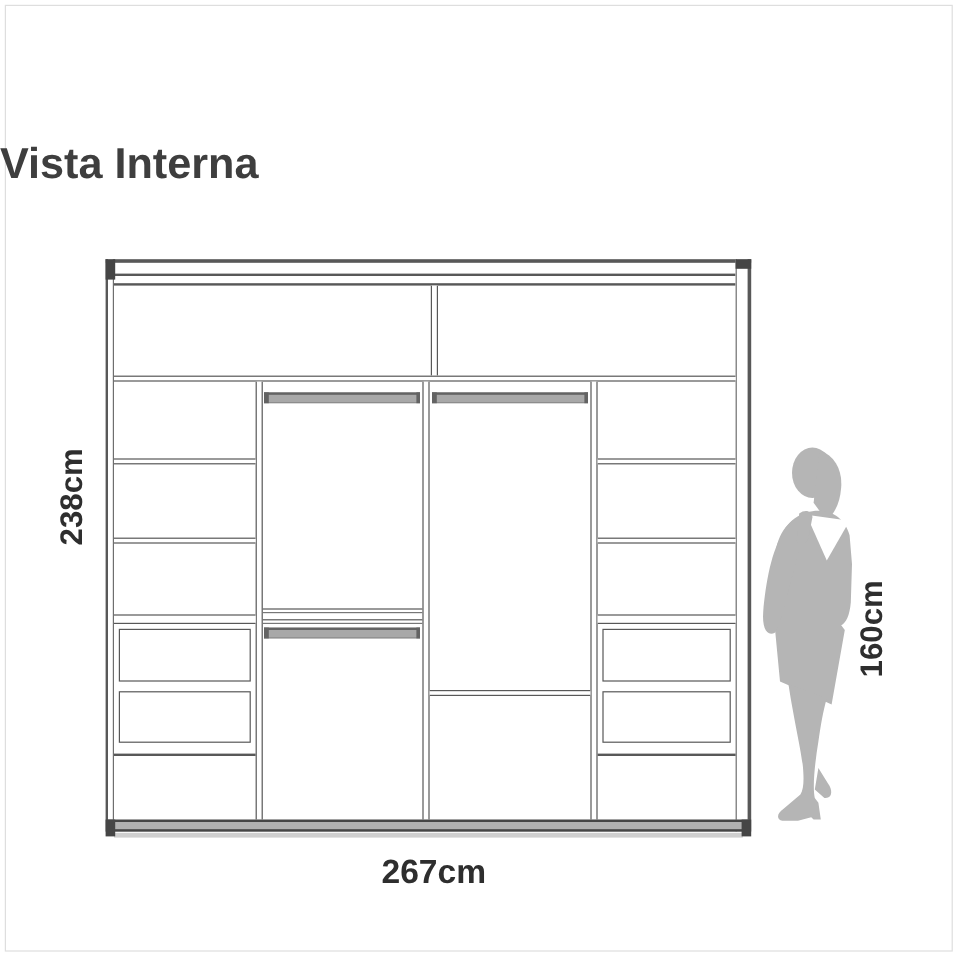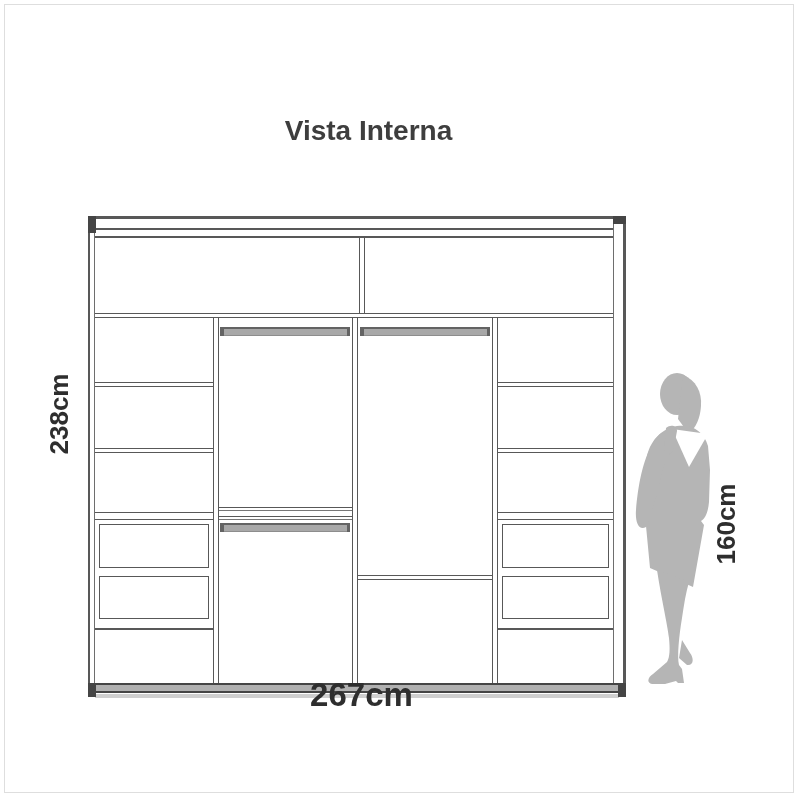--- a/index.html
+++ b/index.html
@@ -20,29 +20,29 @@
     width:800px;height:800px;position:relative;overflow:hidden;
     background:var(--background);
     font-family:"Liberation Sans","DejaVu Sans",sans-serif;
   }
   .page-frame{
     position:absolute;left:4px;top:4px;right:6px;bottom:7px;
     border:1px solid var(--frame-border);
   }
   .title{
     position:absolute;left:0;top:115px;width:737px;
-    text-align:center;font-size:28px;font-weight:bold;color:var(--text);
+    text-align:left;font-size:36px;font-weight:bold;color:var(--text);
   }
   .dim-label{
     position:absolute;font-size:26px;font-weight:bold;color:var(--label);
     width:120px;height:30px;line-height:30px;text-align:center;white-space:nowrap;
   }
   .dim-height{left:-1px;top:399px;transform:rotate(-90deg);}
   .dim-person{left:666px;top:509px;transform:rotate(-90deg);}
-  .dim-width{left:0;top:680px;width:723px;transform:none;font-size:33px;}
+  .dim-width{left:0;top:712px;width:723px;transform:none;font-size:28px;}
 
   
   .wardrobe{position:absolute;left:88px;top:216px;width:538px;height:482px;}
   .wardrobe *{position:absolute;box-sizing:border-box;}
 
   .wall-left{left:0;top:0;width:7px;height:477px;border-left:2px solid var(--line);border-right:1.5px solid #6e6e6e;background:#fff;}
   .wall-right{left:525px;top:0;width:13px;height:477px;border-left:1.5px solid #6e6e6e;border-right:3px solid var(--line);background:#fff;}
   .cap-left{left:0;top:0;width:8px;height:17px;background:var(--dark);}
   .cap-right{left:525px;top:0;width:13px;height:8px;background:var(--dark);}
   .top-edge{left:0;top:0;width:538px;height:3px;background:var(--line);}

